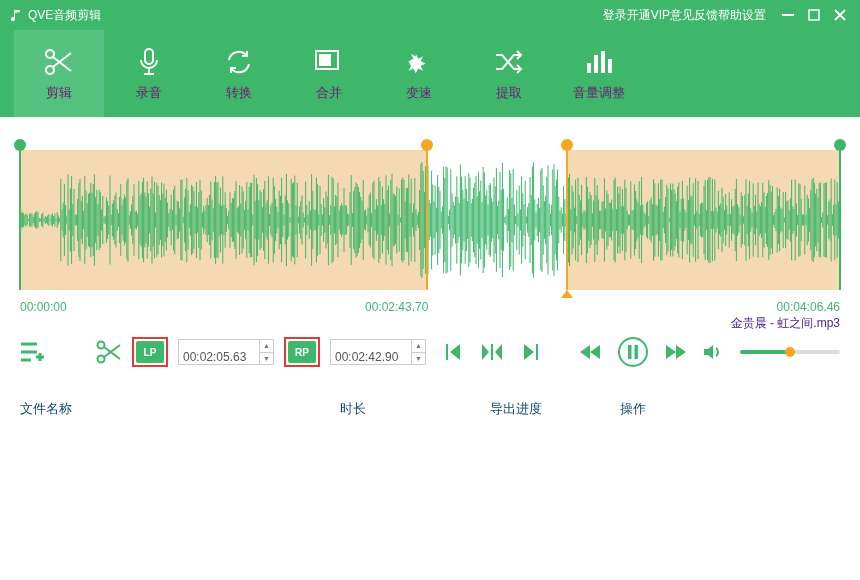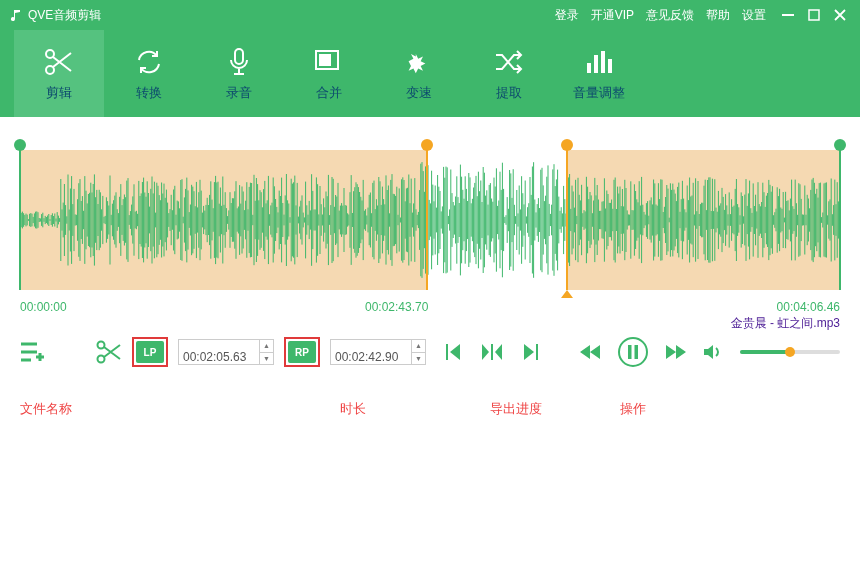--- a/index.html
+++ b/index.html
@@ -1,27 +1,27 @@
 <!DOCTYPE html>
 <html><head>
 <meta charset="utf-8">
 <style>
   * { box-sizing: border-box; margin: 0; padding: 0; font-family: "Microsoft YaHei", sans-serif; }
   body { width: 860px; height: 580px; background: #fff; overflow: hidden; }
 
   .titlebar { height: 30px; background: #3eb76b; display: flex; align-items: center; color: #fff; font-size: 12px; }
   .titlebar .title { display: flex; align-items: center; gap: 6px; padding-left: 10px; }
   .titlebar .spacer { flex: 1; }
-  .titlebar .tlinks { display: flex; gap: 12px; padding-right: 10px; font-size: 12px; }
+  .titlebar .tlinks { display: flex; padding-right: 10px; font-size: 12px; }
   .titlebar .tlinks span { cursor: pointer; }
   .win-controls { display: flex; gap: 14px; padding: 0 14px 0 6px; align-items: center; }
   .win-controls svg { cursor: pointer; }
 
   .toolbar { height: 87px; background: #3eb76b; display: flex; padding-left: 14px; }
-  .tool { width: 90px; display: flex; flex-direction: column; align-items: center; justify-content: center; color: #0c4a6e; cursor: pointer; gap: 6px; font-size: 13px; }
+  .tool { width: 90px; display: flex; flex-direction: column; align-items: center; justify-content: center; color: #701a75; cursor: pointer; gap: 6px; font-size: 13px; }
   .tool.active { background: #55c27f; }
   .tool .ticon { height: 32px; display: flex; align-items: center; justify-content: center; }
 
   .wave-area { position: relative; height: 165px; margin: 18px 20px 0 20px; }
   .waveform { position: absolute; left: 0; right: 0; top: 15px; bottom: 10px; }
   .sel { position: absolute; top: 15px; bottom: 10px; background: #f5d9b2; }
   .sel.left { left: 0; width: 49.6%; }
   .sel.right { left: 66.7%; right: 0; }
   .handle { position: absolute; top: 4px; width: 12px; height: 12px; border-radius: 50%; transform: translateX(-50%); cursor: pointer; }
   .handle-line { position: absolute; top: 14px; bottom: 10px; width: 2px; transform: translateX(-50%); }
@@ -42,21 +42,21 @@
   .spinner div:first-child { border-bottom: 1px solid #ccc; }
 
   .filename { font-size: 12px; color: #4c1d95; position: absolute; right: 0; top: -22px; white-space: nowrap;}
   .right-controls { display: flex; align-items: center; gap: 18px; position: relative; }
 
   .play { width: 30px; height: 30px; border: 2px solid #3eb76b; border-radius: 50%; display: flex; align-items: center; justify-content: center; cursor: pointer; }
   .vol-slider { width: 100px; height: 4px; background: #ddd; position: relative; border-radius: 2px; }
   .vol-fill { height: 100%; background: #3eb76b; border-radius: 2px; position: absolute; left: 0; width: 50%; }
   .vol-thumb { width: 10px; height: 10px; background: #f5a623; border-radius: 50%; position: absolute; left: 50%; top: 50%; transform: translate(-50%, -50%); cursor: pointer; }
 
-  .list-header { display: flex; margin: 28px 20px 0 20px; font-size: 13px; color: #ef4444; }
+  .list-header { display: flex; margin: 28px 20px 0 20px; font-size: 13px; color: #0c4a6e; }
   .list-header div:nth-child(1) { width: 320px; }
   .list-header div:nth-child(2) { width: 150px; }
   .list-header div:nth-child(3) { width: 130px; }
   .list-header div:nth-child(4) { width: 120px; }
   .list-header div:nth-child(5) { flex: 1; margin-left: 36px; }
 </style>
 </head>
 <body>
 
 <div class="titlebar">
@@ -93,35 +93,35 @@
         <svg width="32" height="30" viewBox="0 0 32 30" fill="none" stroke="#fff" stroke-width="2">
           <circle cx="7" cy="7" r="4"></circle>
           <circle cx="7" cy="23" r="4"></circle>
           <path d="M10 10l18 14M10 20L28 6"></path>
         </svg>
       </div>
     <span>剪辑</span>
   </div>
   <div class="tool">
     <div class="ticon">
+        <svg width="26" height="30" viewBox="0 0 26 30" fill="none" stroke="#fff" stroke-width="2">
+          <rect x="9" y="2" width="8" height="15" rx="4"></rect>
+          <path d="M5 13a8 8 0 0 0 16 0M13 21v6M8 27h10"></path>
+        </svg>
+      </div>
+    <span>录音</span>
+  </div>
+  <div class="tool">
+    <div class="ticon">
         <svg width="28" height="28" viewBox="0 0 28 28" fill="none" stroke="#fff" stroke-width="2">
           <path d="M22 8a10 10 0 0 0-18 4M6 20a10 10 0 0 0 18-4"></path>
           <path d="M22 3v5h-5M6 25v-5h5"></path>
         </svg>
       </div>
     <span>转换</span>
-  </div>
-  <div class="tool">
-    <div class="ticon">
-        <svg width="26" height="30" viewBox="0 0 26 30" fill="none" stroke="#fff" stroke-width="2">
-          <rect x="9" y="2" width="8" height="15" rx="4"></rect>
-          <path d="M5 13a8 8 0 0 0 16 0M13 21v6M8 27h10"></path>
-        </svg>
-      </div>
-    <span>录音</span>
   </div>
   <div class="tool">
     <div class="ticon">
         <svg width="30" height="26" viewBox="0 0 30 26" fill="none" stroke="#fff" stroke-width="2">
           <rect x="2" y="2" width="22" height="18"></rect>
           <rect x="6" y="6" width="10" height="10" fill="#fff"></rect>
         </svg>
       </div>
     <span>合并</span>
   </div>

